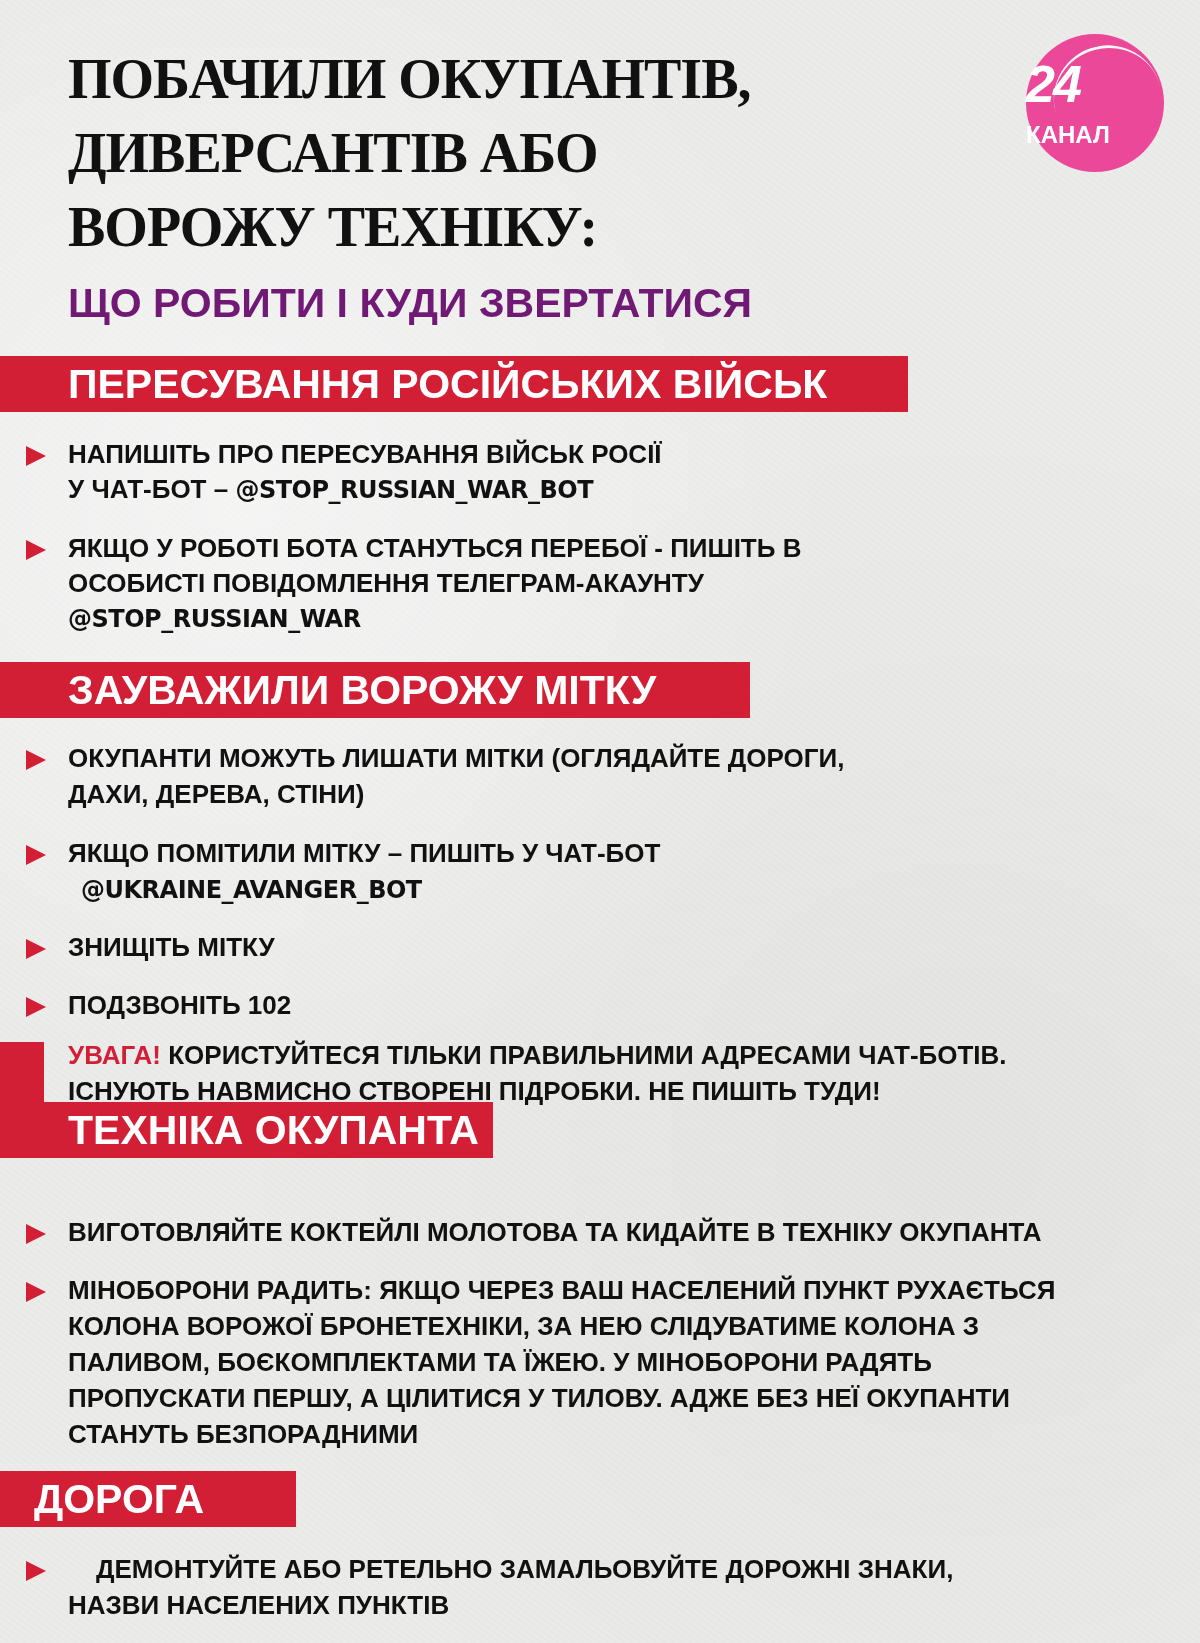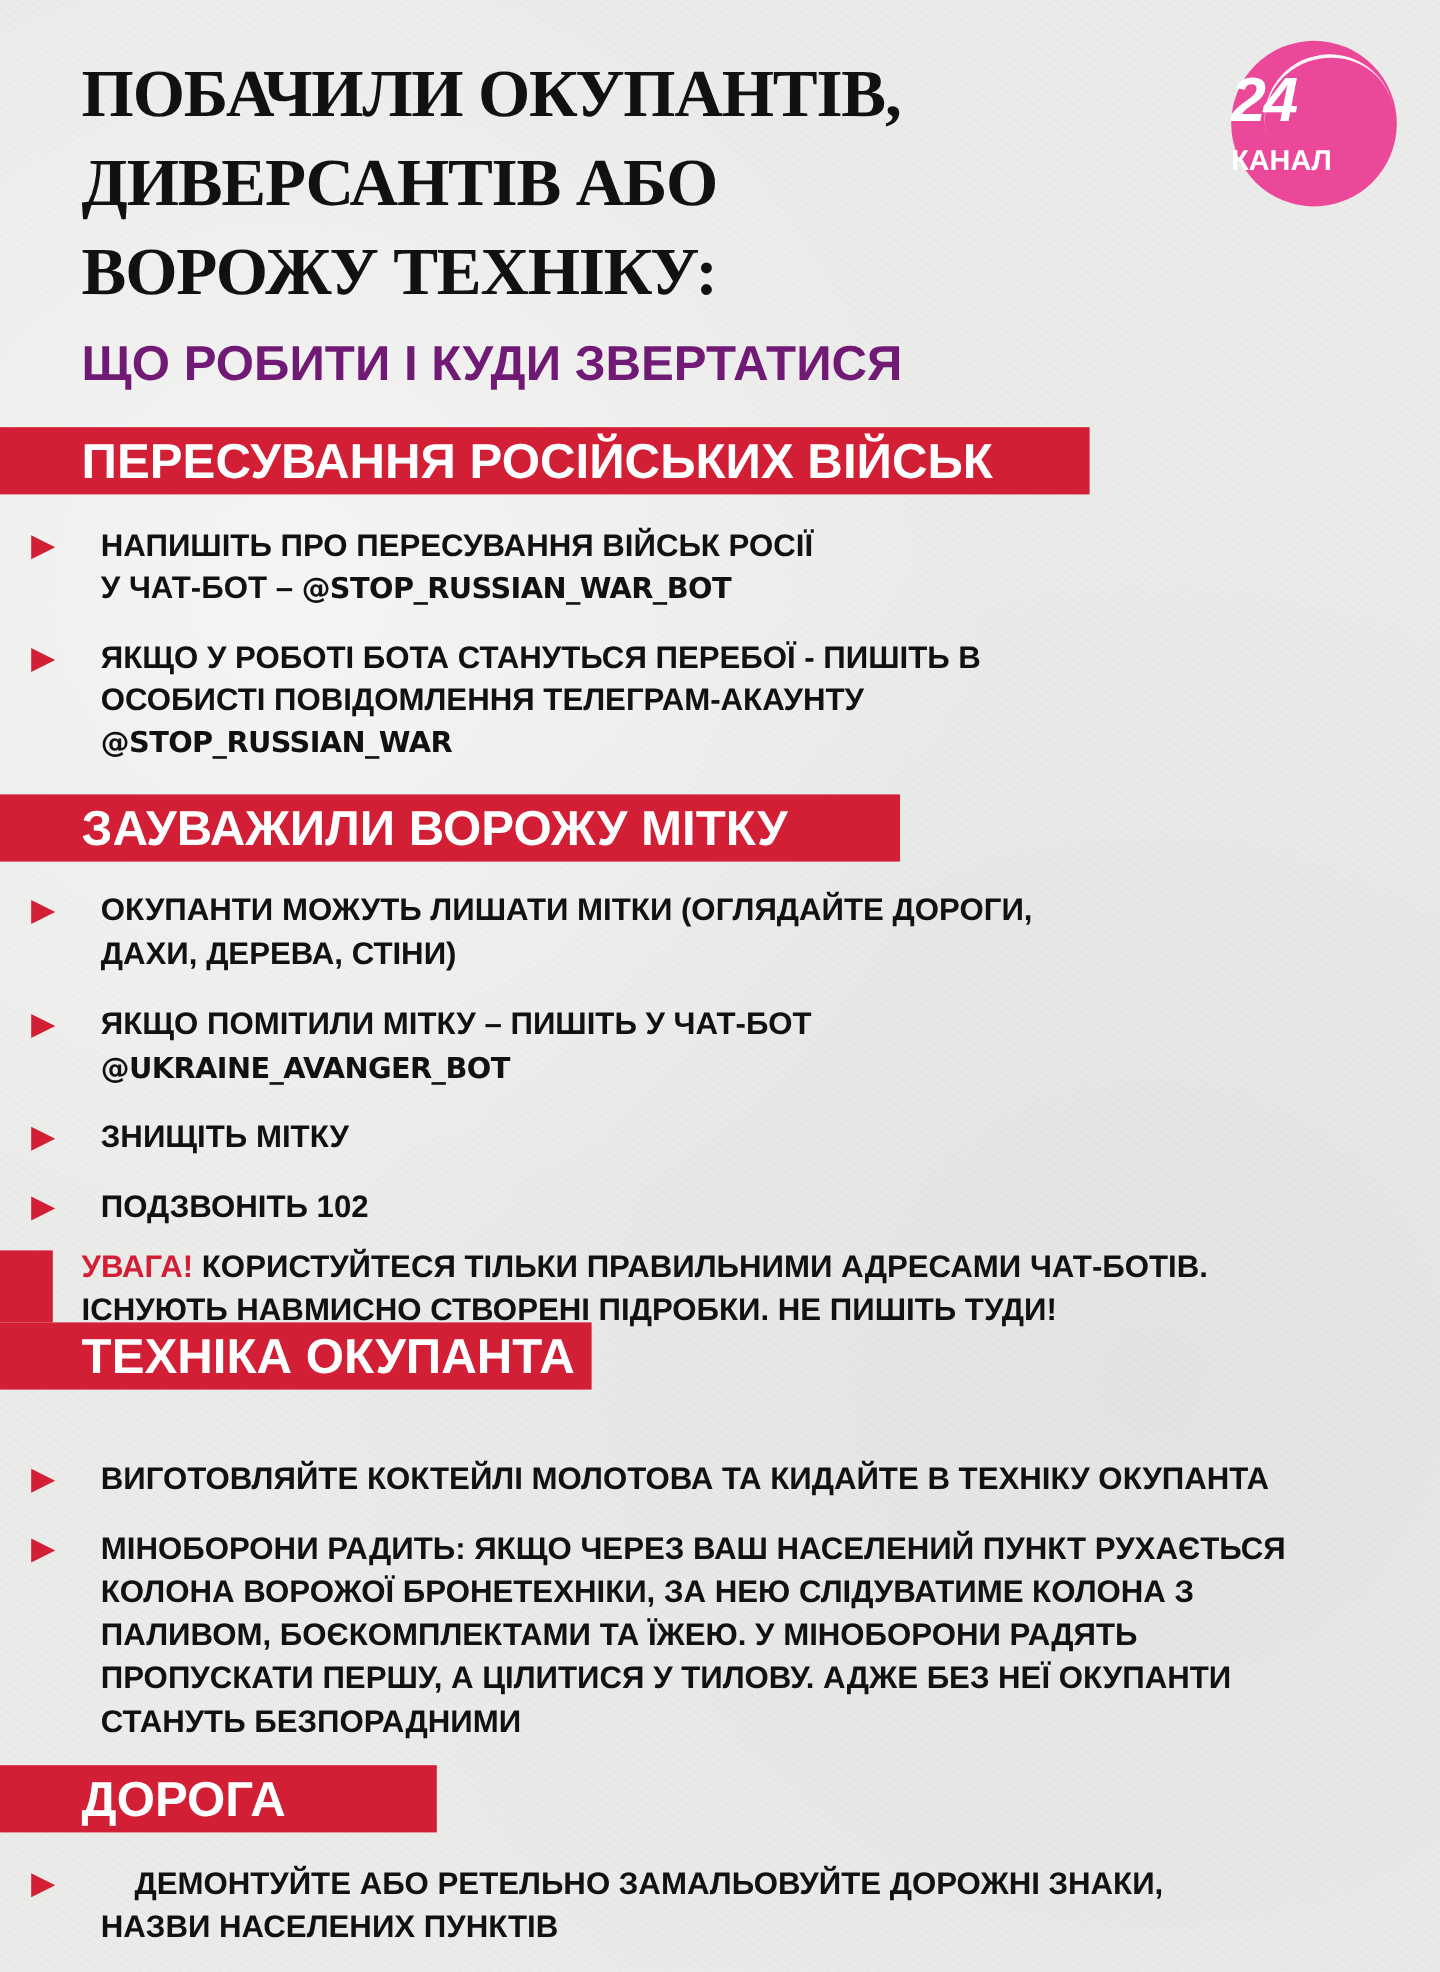--- a/index.html
+++ b/index.html
@@ -100,21 +100,21 @@
       position: absolute;
       left: 26px;
       top: 9px;
       width: 0; height: 0;
       border-top: 10px solid transparent;
       border-bottom: 10px solid transparent;
       border-left: 20px solid #d21f35;
     }
     .item .text {
       position: absolute;
-      left: 84px;
+      left: 68px;
       font-family: "Liberation Sans", sans-serif;
       font-weight: bold;
       font-size: 26px;
       line-height: 35px;
       color: #111;
       white-space: nowrap;
     }
     .item .text .handle { font-family: "DejaVu Sans", sans-serif; font-size: 24px; letter-spacing: -0.5px; }
     .warning-block {
       position: absolute;
@@ -172,21 +172,21 @@
 
 <div class="item" style="top:741px;">
   <span class="bullet"></span>
   <div class="text" style="top:0;">ОКУПАНТИ МОЖУТЬ ЛИШАТИ МІТКИ (ОГЛЯДАЙТЕ ДОРОГИ,</div>
   <div class="text" style="top:36px;">ДАХИ, ДЕРЕВА, СТІНИ)</div>
 </div>
 
 <div class="item" style="top:836px;">
   <span class="bullet"></span>
   <div class="text" style="top:0;">ЯКЩО ПОМІТИЛИ МІТКУ – ПИШІТЬ У ЧАТ-БОТ</div>
-  <div class="text" style="top:36px;"><span class="handle">@UKRAINE_AVANGER_BOT</span></div>
+  <div class="text" style="top:36px;margin-left:13px;"><span class="handle">@UKRAINE_AVANGER_BOT</span></div>
 </div>
 
 <div class="item" style="top:930px;">
   <span class="bullet"></span>
   <div class="text" style="top:0;">ЗНИЩІТЬ МІТКУ</div>
 </div>
 
 <div class="item" style="top:988px;">
   <span class="bullet"></span>
   <div class="text" style="top:0;">ПОДЗВОНІТЬ 102</div>
@@ -207,19 +207,19 @@
 
 <div class="item" style="top:1273px;">
   <span class="bullet"></span>
   <div class="text" style="top:0;">МІНОБОРОНИ РАДИТЬ: ЯКЩО ЧЕРЕЗ ВАШ НАСЕЛЕНИЙ ПУНКТ РУХАЄТЬСЯ</div>
   <div class="text" style="top:36px;">КОЛОНА ВОРОЖОЇ БРОНЕТЕХНІКИ, ЗА НЕЮ СЛІДУВАТИМЕ КОЛОНА З</div>
   <div class="text" style="top:72px;">ПАЛИВОМ, БОЄКОМПЛЕКТАМИ ТА ЇЖЕЮ. У МІНОБОРОНИ РАДЯТЬ</div>
   <div class="text" style="top:108px;">ПРОПУСКАТИ ПЕРШУ, А ЦІЛИТИСЯ У ТИЛОВУ. АДЖЕ БЕЗ НЕЇ ОКУПАНТИ</div>
   <div class="text" style="top:144px;">СТАНУТЬ БЕЗПОРАДНИМИ</div>
 </div>
 
-<div class="section-bar" style="top:1471px;width:364px;">ДОРОГА</div>
+<div class="section-bar" style="top:1471px;width:296px;padding-left:34px;">ДОРОГА</div>
 
 <div class="item" style="top:1552px;">
   <span class="bullet"></span>
   <div class="text" style="top:0;margin-left:28px;">ДЕМОНТУЙТЕ АБО РЕТЕЛЬНО ЗАМАЛЬОВУЙТЕ ДОРОЖНІ ЗНАКИ,</div>
   <div class="text" style="top:36px;">НАЗВИ НАСЕЛЕНИХ ПУНКТІВ</div>
 </div>
 
 </body></html>

